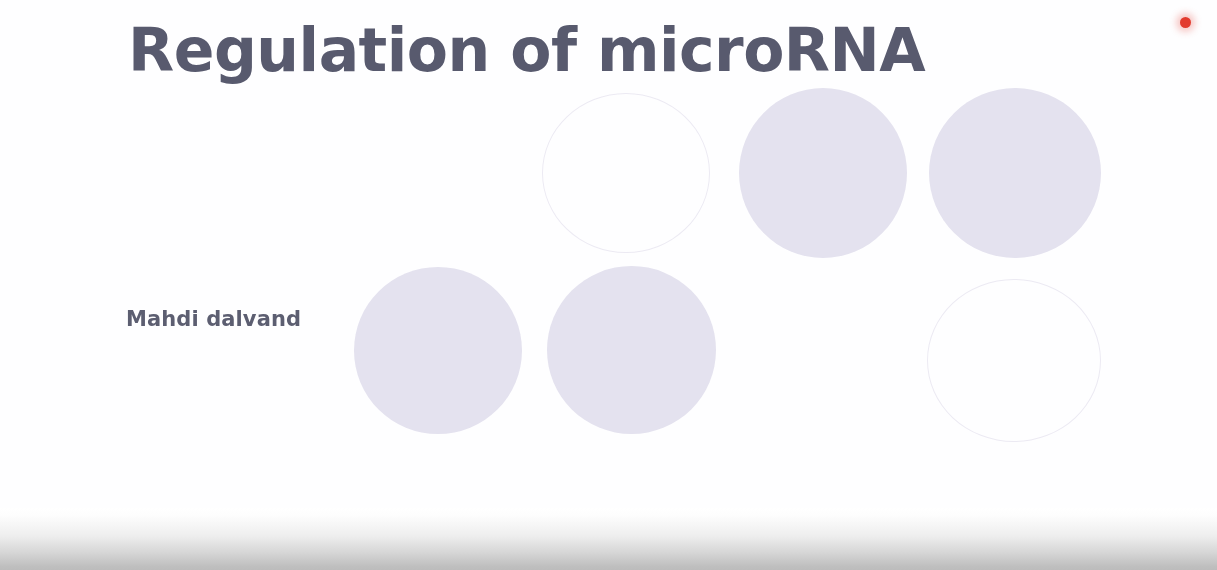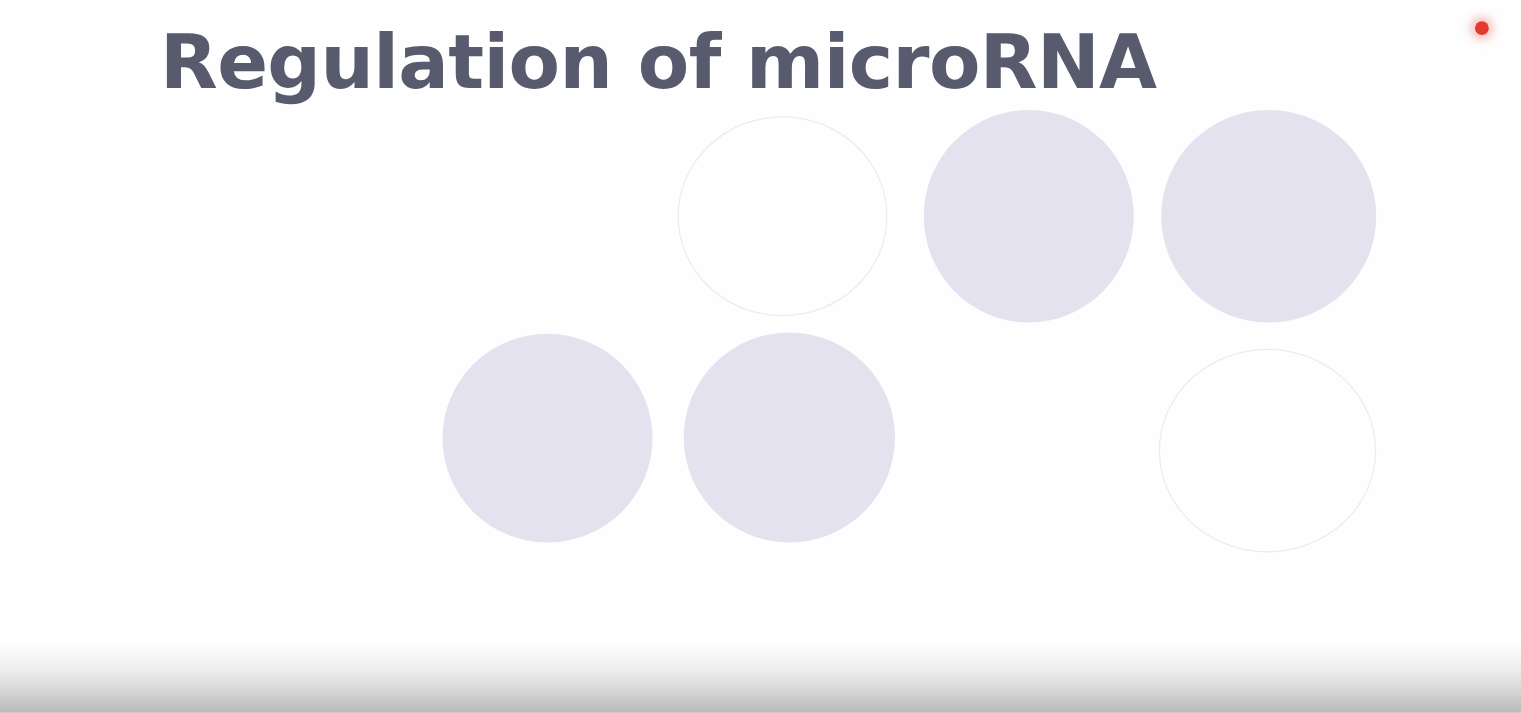--- a/index.html
+++ b/index.html
@@ -9,21 +9,21 @@
   }
   body {
     font-family: "Liberation Sans", sans-serif;
   }
 
   #screen {
     position: relative;
     width: 1217px;
     height: 570px;
     overflow: hidden;
-    background: #7f1d1d;
+    background: #86efac;
   }
 
   
   #slide {
     position: absolute;
     left: 0;
     top: 0;
     width: 1217px;
     height: 518px;
     background: #fefeff;
@@ -121,20 +121,21 @@
     <div class="circle filled  c-top-2"></div>
     <div class="circle filled  c-top-3"></div>
     <div class="circle filled  c-bot-1"></div>
     <div class="circle filled  c-bot-2"></div>
     <div class="circle outlined c-bot-3"></div>
 
     <div id="title-block">
       <div class="title-line">Regulation of microRNA</div>
     </div>
 
+    <div id="author">Mahdi dalvand</div>
 
   </div>
 
   <div id="record-dot"></div>
 
   <div id="bottom-bar"></div>
 
 </div>
 
 </body></html>

